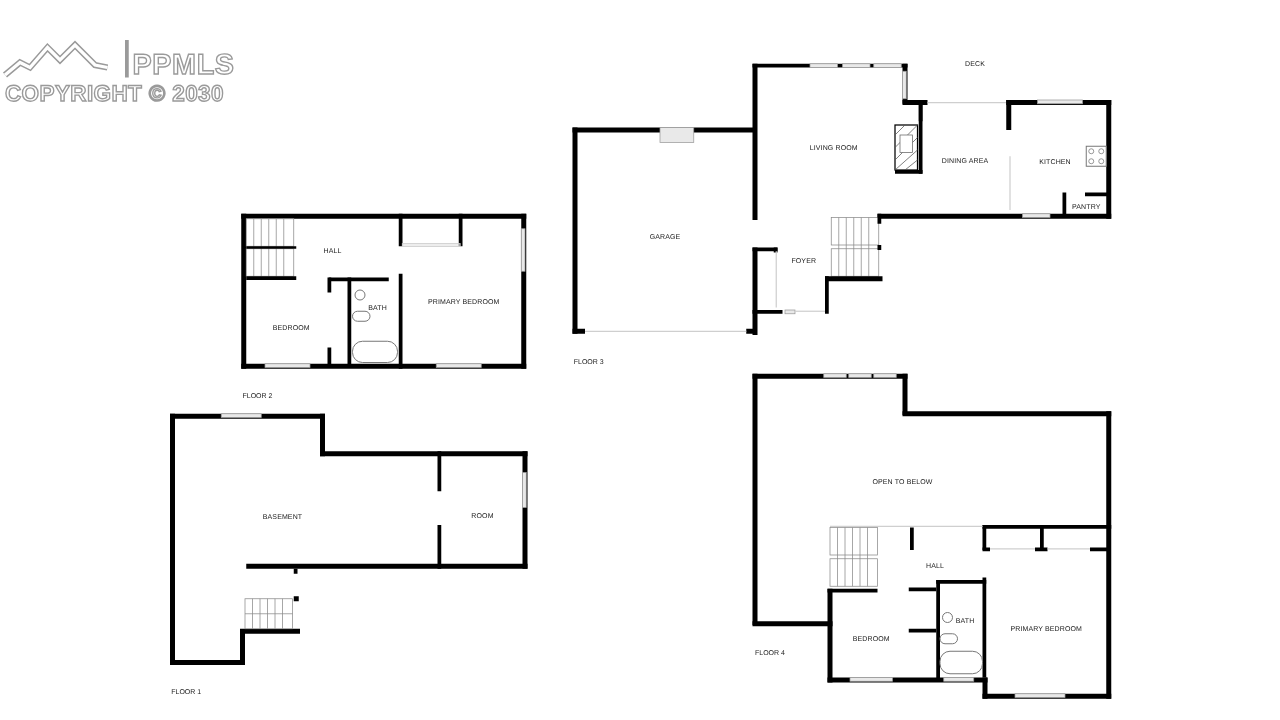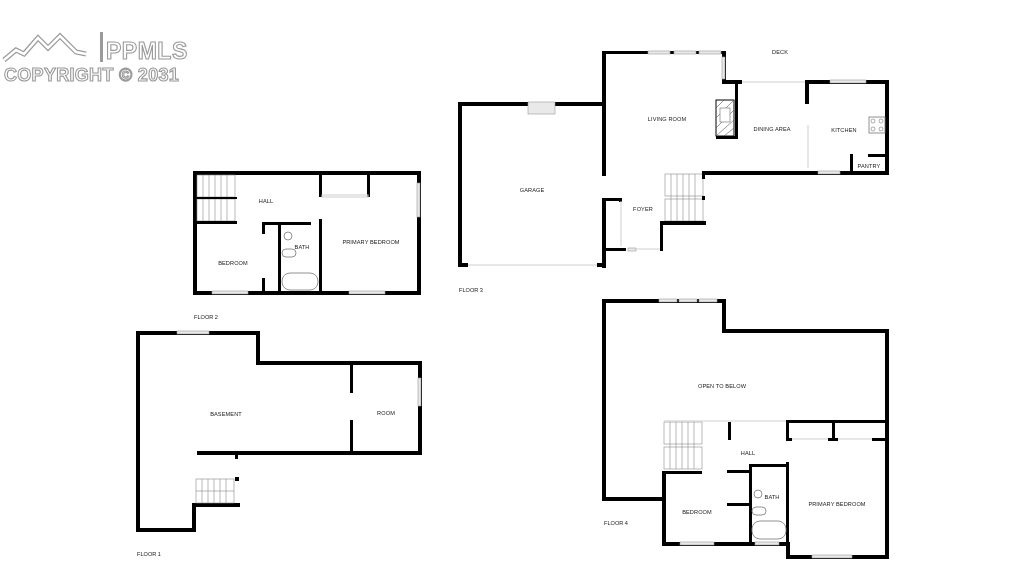--- a/index.html
+++ b/index.html
@@ -20,21 +20,21 @@
 </head>
 <body>
 
 <div class="logo">
   <svg width="110" height="36" style="position:absolute;left:0;top:0">
     <polyline points="2,30 14,20 22,24 36,8 46,18 58,6 74,22 84,24" fill="none" stroke="#9a9a9a" stroke-width="5" stroke-linejoin="miter"></polyline>
     <polyline points="2,30 14,20 22,24 36,8 46,18 58,6 74,22 84,24" fill="none" stroke="#fff" stroke-width="2.6" stroke-linejoin="miter"></polyline>
     <rect x="98" y="2" width="3" height="30" fill="#9a9a9a"></rect>
   </svg>
   <div class="logo-text logo-brand">PPMLS</div>
-  <div class="logo-text logo-copy">COPYRIGHT © 2031</div>
+  <div class="logo-text logo-copy">COPYRIGHT © 2030</div>
 </div>
 
 <svg id="plan" viewBox="0 0 1024 576">
 
   <g>
 
     <rect class="wall" x="193" y="171" width="228" height="4"></rect>
     <rect class="wall" x="193" y="291" width="228" height="4"></rect>
     <rect class="wall" x="193" y="171" width="4" height="124"></rect>
     <rect class="wall" x="417" y="171" width="4" height="124"></rect>

